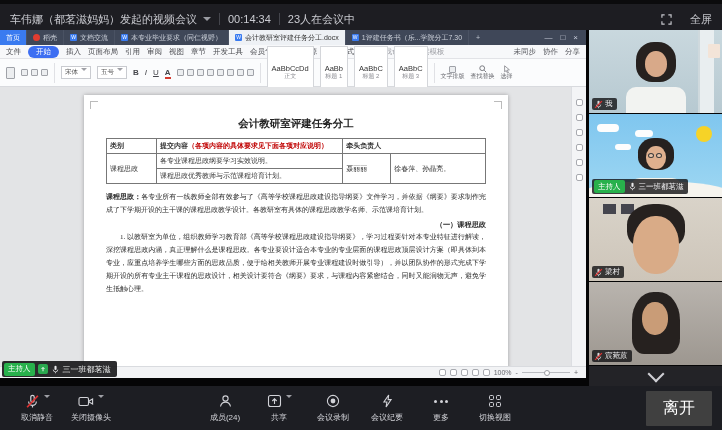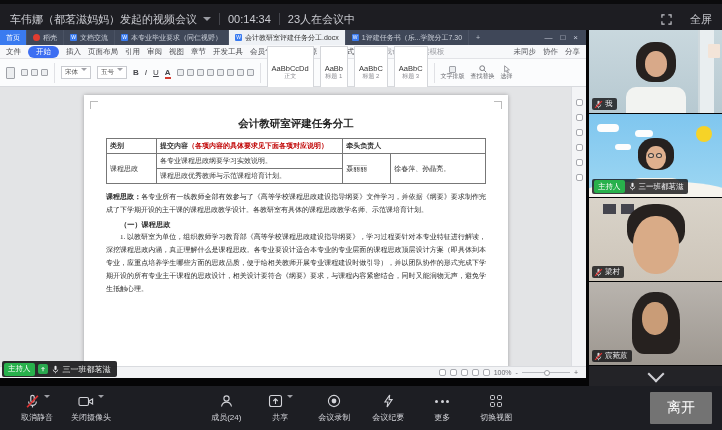--- a/index.html
+++ b/index.html
@@ -63,21 +63,21 @@
     text-align:center; color:#222; margin-bottom:7px; }
   table.doc-table { width:100%; border-collapse:collapse; font-size:7px; color:#333;
     font-family:"Liberation Serif","DejaVu Serif",serif; margin-bottom:7px; }
   table.doc-table th, table.doc-table td { border:1px solid #777; padding:2px 3px; font-weight:normal; text-align:left; }
   table.doc-table th { text-align:left; font-weight:bold; }
   .rednote { color:#c00000; }
   .doc-p { font-family:"Liberation Serif","DejaVu Serif",serif; font-size:7px; color:#2b2b2b;
     line-height:1.85; text-align:justify; margin-bottom:3px; }
   .doc-p .lead { font-weight:bold; }
   .doc-h { font-family:"Liberation Serif","DejaVu Serif",serif; font-size:7.2px; font-weight:bold;
-    color:#2b2b2b; margin:2px 0 1px 14px; }
+    color:#2b2b2b; margin:2px 0 1px 14px;text-align:right; }
   .doc-p.indent { text-indent:14px; }
   .doc-p.blue { color:#2e4fd0; }
 
   .wps-status { height:12px; background:#f2f3f5; border-top:1px solid #d9dbdf; display:flex; align-items:center;
     justify-content:flex-end; gap:4px; padding:0 8px; font-size:7px; color:#66676d; }
   .zoom-slider { width:48px; height:1px; background:#b9bbc0; position:relative; }
   .zoom-slider .knob { position:absolute; left:22px; top:-2.5px; width:6px; height:6px; border-radius:50%;
     background:#fff; border:1px solid #9a9ca2; }
 
   
@@ -118,21 +118,21 @@
   
   .bottombar { position:absolute; left:0; bottom:0; width:722px; height:44px; background:#1d1e23;
     display:flex; align-items:center; padding:0 10px; }
   .ctrl { display:flex; flex-direction:column; align-items:center; justify-content:center; gap:3px;
     width:54px; color:#d2d3d8; font-size:8px; cursor:default; position:relative; }
   .ctrl .ic { height:16px; display:flex; align-items:center; justify-content:center; gap:1px; }
   .caret { width:0; height:0; border-left:3px solid transparent; border-right:3px solid transparent;
     border-top:3.5px solid #9fa0a6; margin-left:3px; align-self:flex-start; margin-top:2px; }
   .grp-left { display:flex; }
   .grp-center { display:flex; margin:0 auto; transform:translateX(12px); }
-  .leave-btn { background:#737373; color:#fff; font-size:14px; padding:7px 17px; border-radius:1px;
+  .leave-btn { background:#404040; color:#fff; font-size:16px; padding:7px 17px; border-radius:1px;
     border:none; margin-left:auto; }
   .dotrow { display:flex; gap:2.5px; }
   .dotrow i { width:3px; height:3px; border-radius:50%; background:#d2d3d8; }
   .gridic { display:grid; grid-template-columns:5px 5px; grid-gap:2px; }
   .gridic i { width:5px; height:5px; border:1.2px solid #d2d3d8; border-radius:1.5px; }
 </style>
 </head>
 <body>
 
 <div class="stage">

